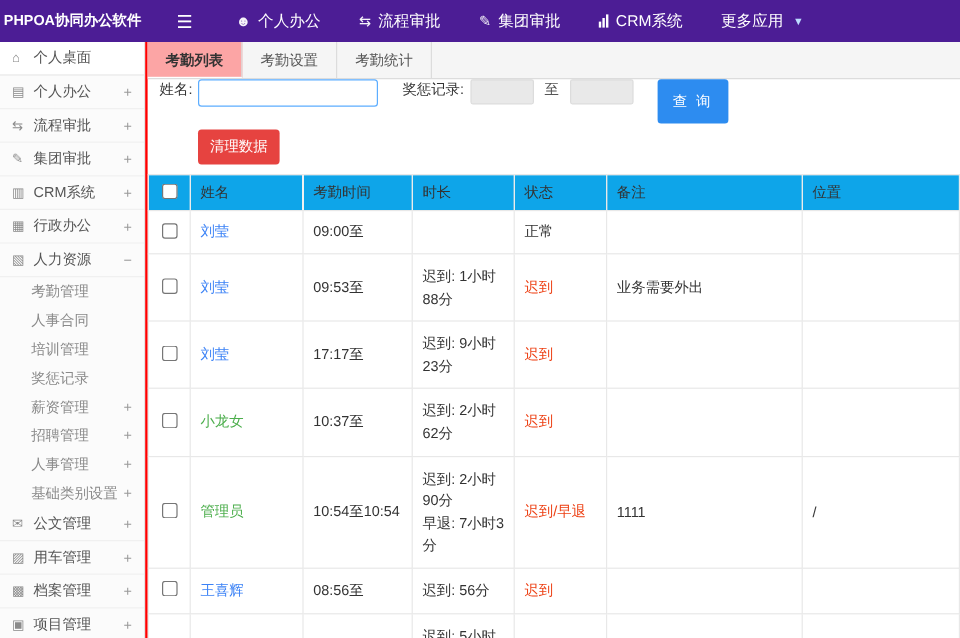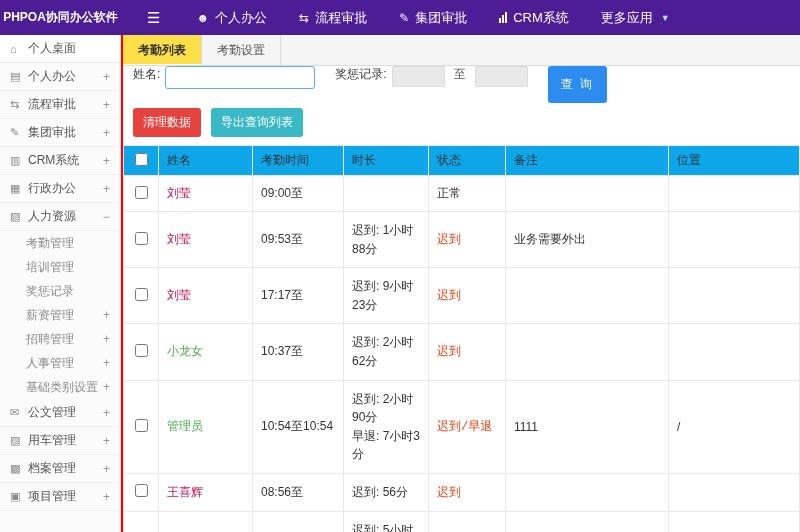--- a/index.html
+++ b/index.html
@@ -33,47 +33,47 @@
   .side-exp { color:#999; font-size:12px; padding-right:2px; }
   .sub-item { height:24px; line-height:24px; display:flex; padding:0 8px 0 26px;
     color:#8a8a8a; cursor:pointer; white-space:nowrap; }
   .sub-item .side-lbl { margin-left:0; }
 
   
   .content { flex:1; border-left:2px solid #fe0000; display:flex; flex-direction:column; overflow:hidden; background:#fff; }
 
   .tabs { height:31px; background:#f5f5f5; border-bottom:1px solid #dcdcdc; display:flex; font-size:12px; color:#555; flex:none; }
   .tab { padding:0 15px; line-height:30px; border-right:1px solid #dcdcdc; cursor:pointer; }
-  .tab.active { background:#fde047; color:#333; font-weight:bold; border-bottom:1px solid #fff; }
+  .tab.active { background:#fca5a5; color:#333; font-weight:bold; border-bottom:1px solid #fff; }
 
   .filter { height:37px; display:flex; padding-left:10px;
     font-size:12px; color:#333; flex:none; }
   .filter label { margin-right:5px; }
   .name-input { width:150px; height:23px; border:1px solid #5cadff; border-radius:3px; padding:0 6px; font-size:12px; outline:none; }
   .date-label { margin-left:20px; }
   .date-input { width:53px; height:21px; background:#e9e9e9; border:1px solid #dcdcdc; border-radius:2px; }
   .to-label { margin:0 9px; color:#555; }
   .btn { border:none; color:#fff; font-size:12px; border-radius:3px; cursor:pointer; }
   .btn-search { background:#2d8cf0; padding:5px 13px; margin-left:20px; letter-spacing:2px; }
 
-  .actions { padding:5px 10px 8px 10px; display:flex; gap:10px; flex:none; }
+  .actions { padding:5px 10px 8px 10px; display:flex; gap:10px; flex:none;margin-left:32px; }
   .btn-danger { background:#e64340; padding:6px 10px; }
   .btn-teal { background:#39b8c5; padding:6px 10px; }
 
   
   table { width:100%; border-collapse:collapse; table-layout:fixed; font-size:12px; color:#333; }
   th, td { border:1px solid #e8e8e8; padding:9px 8px; text-align:left; vertical-align:middle;
     font-weight:normal; overflow:hidden; }
   thead th { background:#0ea5e9; padding:6px 8px; color:#333; }
   .cb { text-align:center; padding:6px 4px; }
   .cb input { width:13px; height:13px; cursor:pointer; }
   a.emp { text-decoration:none; cursor:pointer; }
-  a.blue { color:#be185d; }
+  a.blue { color:#3b82f6; }
   a.green { color:#4cae4c; }
-  .status-red { color:#ed4014;font-family:Liberation Mono, monospace; }
+  .status-red { color:#ed4014; }
   .status-normal { color:#333; }
   .dur div:empty { display:none; }
   .dur div { line-height:1.55; }
 </style>
 </head>
 <body>
 
 <div class="topbar">
   <div class="logo">PHPOA协同办公软件</div>
   <div class="hamburger">☰</div>
@@ -143,20 +143,24 @@
       <span class="side-lbl">人力资源</span>
       <span class="side-exp">−</span>
     </div>
 
     <div>
       <div class="sub-item">
         <span class="side-lbl">考勤管理</span>
         <span class="side-exp"></span>
       </div>
       <div class="sub-item">
+        <span class="side-lbl">人事合同</span>
+        <span class="side-exp"></span>
+      </div>
+      <div class="sub-item">
         <span class="side-lbl">培训管理</span>
         <span class="side-exp"></span>
       </div>
       <div class="sub-item">
         <span class="side-lbl">奖惩记录</span>
         <span class="side-exp"></span>
       </div>
       <div class="sub-item">
         <span class="side-lbl">薪资管理</span>
         <span class="side-exp">+</span>
@@ -194,35 +198,35 @@
       <span class="side-icon">▣</span>
       <span class="side-lbl">项目管理</span>
       <span class="side-exp">+</span>
     </div>
   </aside>
 
   <main class="content">
     <div class="tabs">
       <div class="tab active">考勤列表</div>
       <div class="tab">考勤设置</div>
+      <div class="tab">考勤统计</div>
     </div>
 
     <div class="filter">
       <label>姓名:</label>
       <input class="name-input" type="text" value="" style="">
       <label class="date-label">奖惩记录:</label>
       <input class="date-input" type="text" value="" style="">
       <span class="to-label">至</span>
       <input class="date-input" type="text" value="" style="">
       <button class="btn btn-search">查 询</button>
     </div>
 
     <div class="actions">
       <button class="btn btn-danger">清理数据</button>
-      <button class="btn btn-teal">导出查询列表</button>
     </div>
 
     <div>
       <table>
         <colgroup>
           <col style="width:35px">
             <col style="width:94px">
             <col style="width:91px">
           <col style="width:85px">
             <col style="width:77px">

